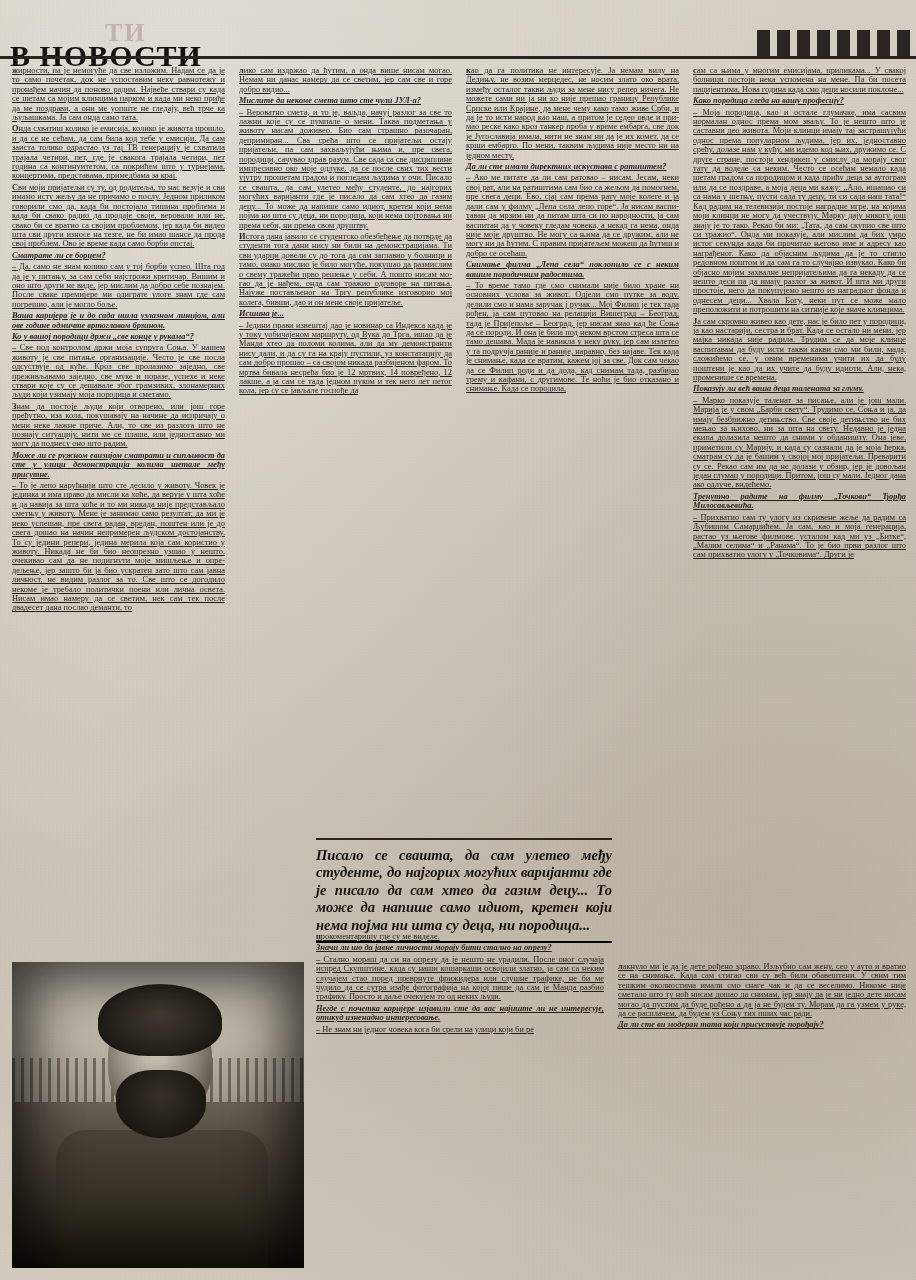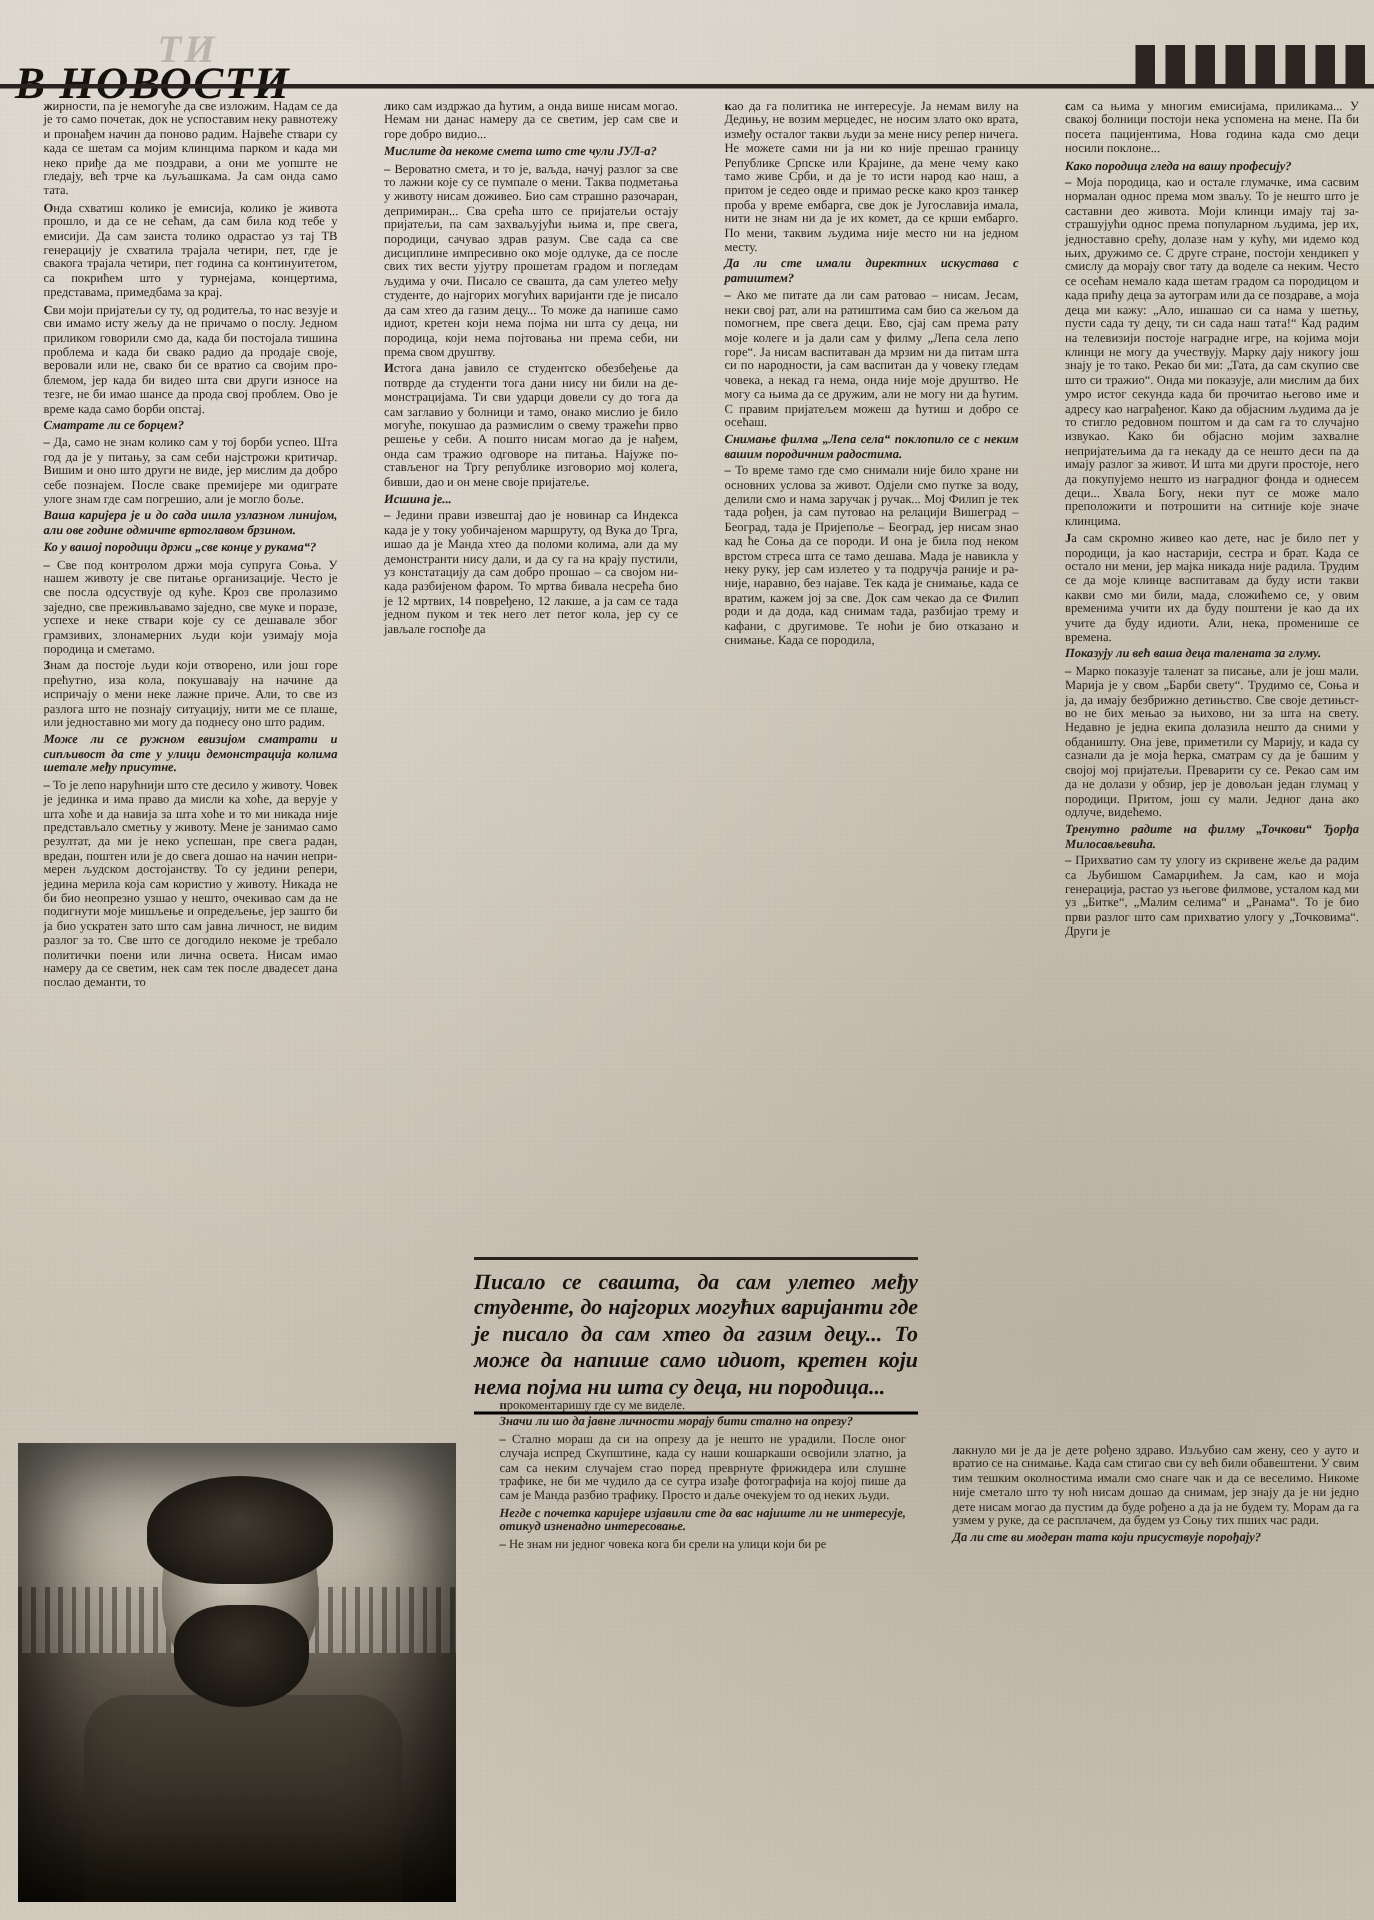--- a/index.html
+++ b/index.html
@@ -23,21 +23,21 @@
     position:absolute;inset:0;
     opacity:.18;
     background-image:
       repeating-linear-gradient(0deg, rgba(0,0,0,.05) 0px, rgba(0,0,0,0) 2px, rgba(0,0,0,.04) 3px),
       repeating-linear-gradient(90deg, rgba(0,0,0,.04) 0px, rgba(0,0,0,0) 3px, rgba(0,0,0,.03) 4px);
     pointer-events:none;
   }
 
   
   .masthead{
-    position:absolute;left:0;top:10px;width:916px;height:48px;font-style:italic;
+    position:absolute;left:0;top:10px;width:916px;height:48px;
   }
   .mast-title{
     position:absolute;left:10px;top:18px;
     font-family:"Liberation Serif", serif;
     font-weight:bold;font-size:30px;letter-spacing:1px;
     color:#16130f;
     margin-top:11px;
   }
   .mast-ghost{
     position:absolute;left:105px;top:8px;
@@ -51,25 +51,26 @@
   .mast-squares{position:absolute;right:6px;top:20px;display:flex;gap:7px;}
   .mast-squares span{display:block;width:13px;height:26px;background:#2b2621;}
 
   
   .cols{
     position:absolute;left:12px;top:66px;width:894px;
     display:flex;gap:14px;
   }
   .col{width:288px;}
   .col p{
-    margin:0 0 2px 17px;
+    margin:0 0 2px 0;
     font-size:8.4px;line-height:9.4px;
     text-align:justify;
     hyphens:auto;
     color:#241f19;
+    text-decoration:underline;
   }
   .col p.lead:first-letter{font-weight:bold;}
   .q{
     font-style:italic;font-weight:bold;
     font-size:8.6px;line-height:9.6px;
     margin:4px 0 2px 0;
     text-align:justify;
     color:#1b1713;
   }
 

